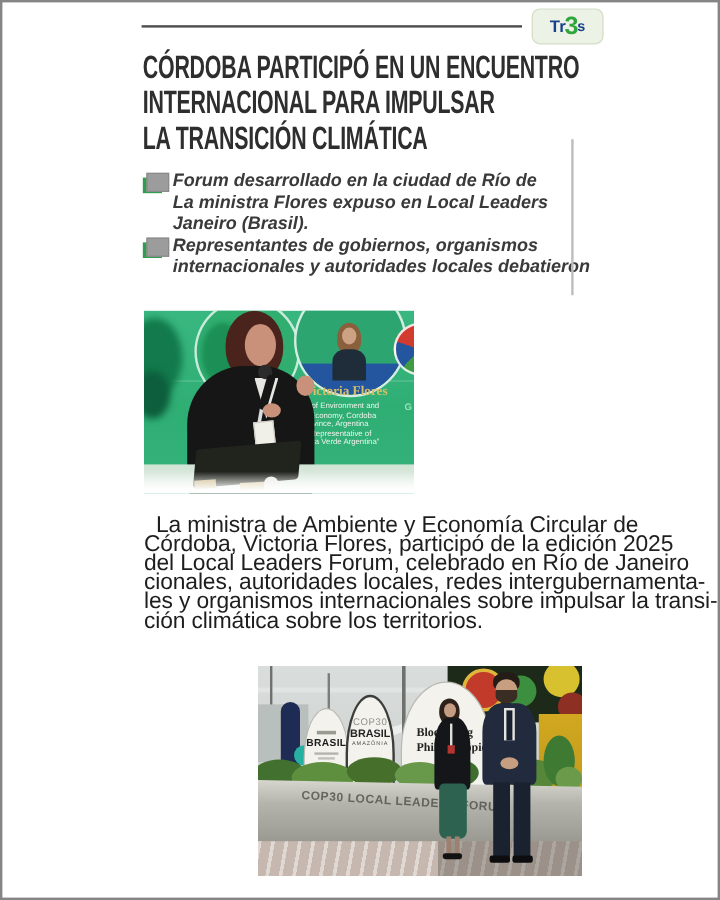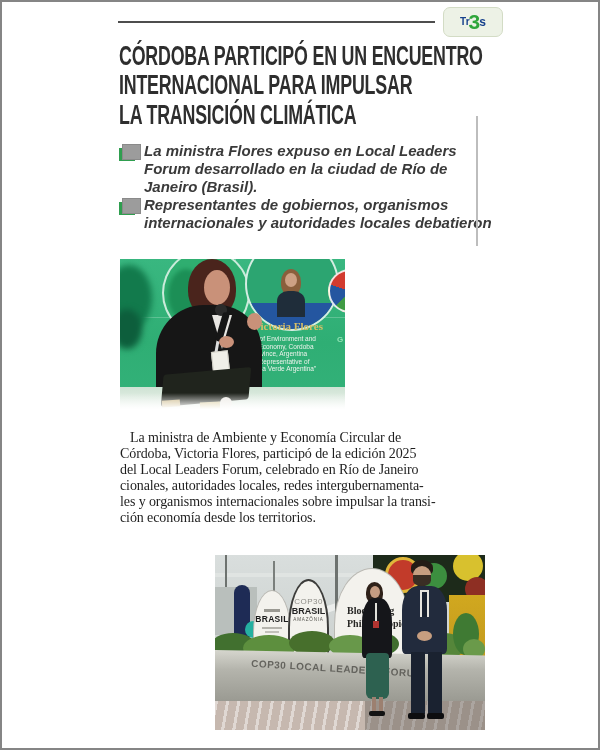--- a/index.html
+++ b/index.html
@@ -4,39 +4,39 @@
 <style>
   html,body{margin:0;padding:0;background:#fff;}
   .page{position:relative;width:600px;height:750px;background:#ffffff;
         border:2px solid #858585;box-sizing:border-box;overflow:hidden;
         font-family:"Liberation Sans", sans-serif;}
   
   .top-rule{position:absolute;left:116px;top:19px;width:317px;height:2px;background:#4d4d4d;}
   .logo{position:absolute;left:441px;top:5px;width:58px;height:28px;background:#edf2e6;
         border:1px solid #d3dcc5;border-radius:7px;display:flex;align-items:center;justify-content:center;
         line-height:1;cursor:pointer;}
-  .logo .tr{color:#16418c;font-weight:bold;font-size:10px;}
+  .logo .tr{color:#16418c;font-weight:bold;font-size:14px;}
   .logo .three{color:#2fa63a;font-weight:bold;font-size:21px;margin:0 -1px;transform:translateY(-1px);display:inline-block;}
   .logo .s{color:#16418c;font-weight:bold;font-size:12px;}
   
   .headline{position:absolute;left:117px;top:40px;margin:0;color:#2e2e2e;font-weight:bold;}
   .headline .hl{display:block;font-size:27px;line-height:29.4px;letter-spacing:-.3px;
                 transform:scaleX(.66);transform-origin:left center;white-space:nowrap;}
   
   .bullet{position:absolute;left:117px;width:380px;}
   .bullet.b1{top:140px;} .bullet.b2{top:194px;}
   .b-icon{position:absolute;left:0;top:2px;width:22px;height:19px;}
   .b-icon::before{content:"";position:absolute;left:0;top:4px;width:16px;height:13px;background:#2f9e4f;}
   .b-icon::after{content:"";position:absolute;left:3px;top:0;width:17px;height:14px;background:#9c9c9c;border:1px solid #8a8a8a;}
   .b-text{margin-left:25px;font-style:italic;font-weight:bold;font-size:15px;line-height:17.8px;color:#3a3a3a;}
   .b-text div{white-space:nowrap;}
   .v-divider{position:absolute;left:474px;top:114px;width:2px;height:130px;background:#bdbdbd;}
   
   .body-par{position:absolute;left:118px;top:428px;color:#1e1e1e;
-            font-family:Liberation Serif, serif;font-size:14px;line-height:15.9px;}
+            font-family:Liberation Sans, sans-serif;font-size:19px;line-height:15.9px;}
   .body-par div{white-space:nowrap;letter-spacing:-.1px;}
   .body-par div.indent{padding-left:10px;}
   
   .photo1{position:absolute;left:118px;top:257px;width:225px;height:152px;overflow:hidden;
           background:linear-gradient(180deg,#39b780 0%,#2fae74 55%,#34b27a 100%);}
   .p1-grid-v{position:absolute;left:115px;top:0;width:1px;height:100%;background:rgba(255,255,255,.28);}
   .p1-grid-h{position:absolute;left:0;top:58px;width:100%;height:1px;background:rgba(255,255,255,.22);}
   .p1-leaf{position:absolute;left:-14px;top:6px;width:46px;height:66px;background:#127a4c;border-radius:50%;filter:blur(3px);}
   .p1-leaf2{position:absolute;left:-8px;top:50px;width:30px;height:40px;background:#0d5e3c;border-radius:50%;filter:blur(3px);}
   .p1-circ-l{position:absolute;left:42px;top:-10px;width:84px;height:84px;border-radius:50%;
@@ -161,22 +161,22 @@
 
   <h1 class="headline">
     <span class="hl">CÓRDOBA PARTICIPÓ EN UN ENCUENTRO</span>
     <span class="hl">INTERNACIONAL PARA IMPULSAR</span>
     <span class="hl">LA TRANSICIÓN CLIMÁTICA</span>
   </h1>
 
   <div class="bullet b1">
     <span class="b-icon"></span>
     <div class="b-text">
+      <div>Forum desarrollado en la ciudad de Río de</div>
       <div>La ministra Flores expuso en Local Leaders</div>
-      <div>Forum desarrollado en la ciudad de Río de</div>
       <div>Janeiro (Brasil).</div>
     </div>
   </div>
 
   <div class="bullet b2">
     <span class="b-icon"></span>
     <div class="b-text">
       <div>Representantes de gobiernos, organismos</div>
       <div>internacionales y autoridades locales debatieron</div>
     </div>
@@ -226,21 +226,21 @@
     <div class="p1-mug"></div>
     <div class="p1-fade"></div>
   </div>
 
   <div class="body-par">
     <div class="indent">La ministra de Ambiente y Economía Circular de</div>
     <div>Córdoba, Victoria Flores, participó de la edición 2025</div>
     <div>del Local Leaders Forum, celebrado en Río de Janeiro</div>
     <div>cionales, autoridades locales, redes intergubernamenta-</div>
     <div>les y organismos internacionales sobre impulsar la transi-</div>
-    <div>ción economía desde los territorios.</div>
+    <div>ción climática sobre los territorios.</div>
   </div>
 
   <div class="photo2">
     <div class="p2-truss"></div>
     <div class="p2-bar"></div>
     <div class="p2-pole1"></div>
     <div class="p2-pole2"></div>
     <div class="p2-pole3"></div>
     <div class="p2-bldg"></div>
     <div class="p2-mural">

